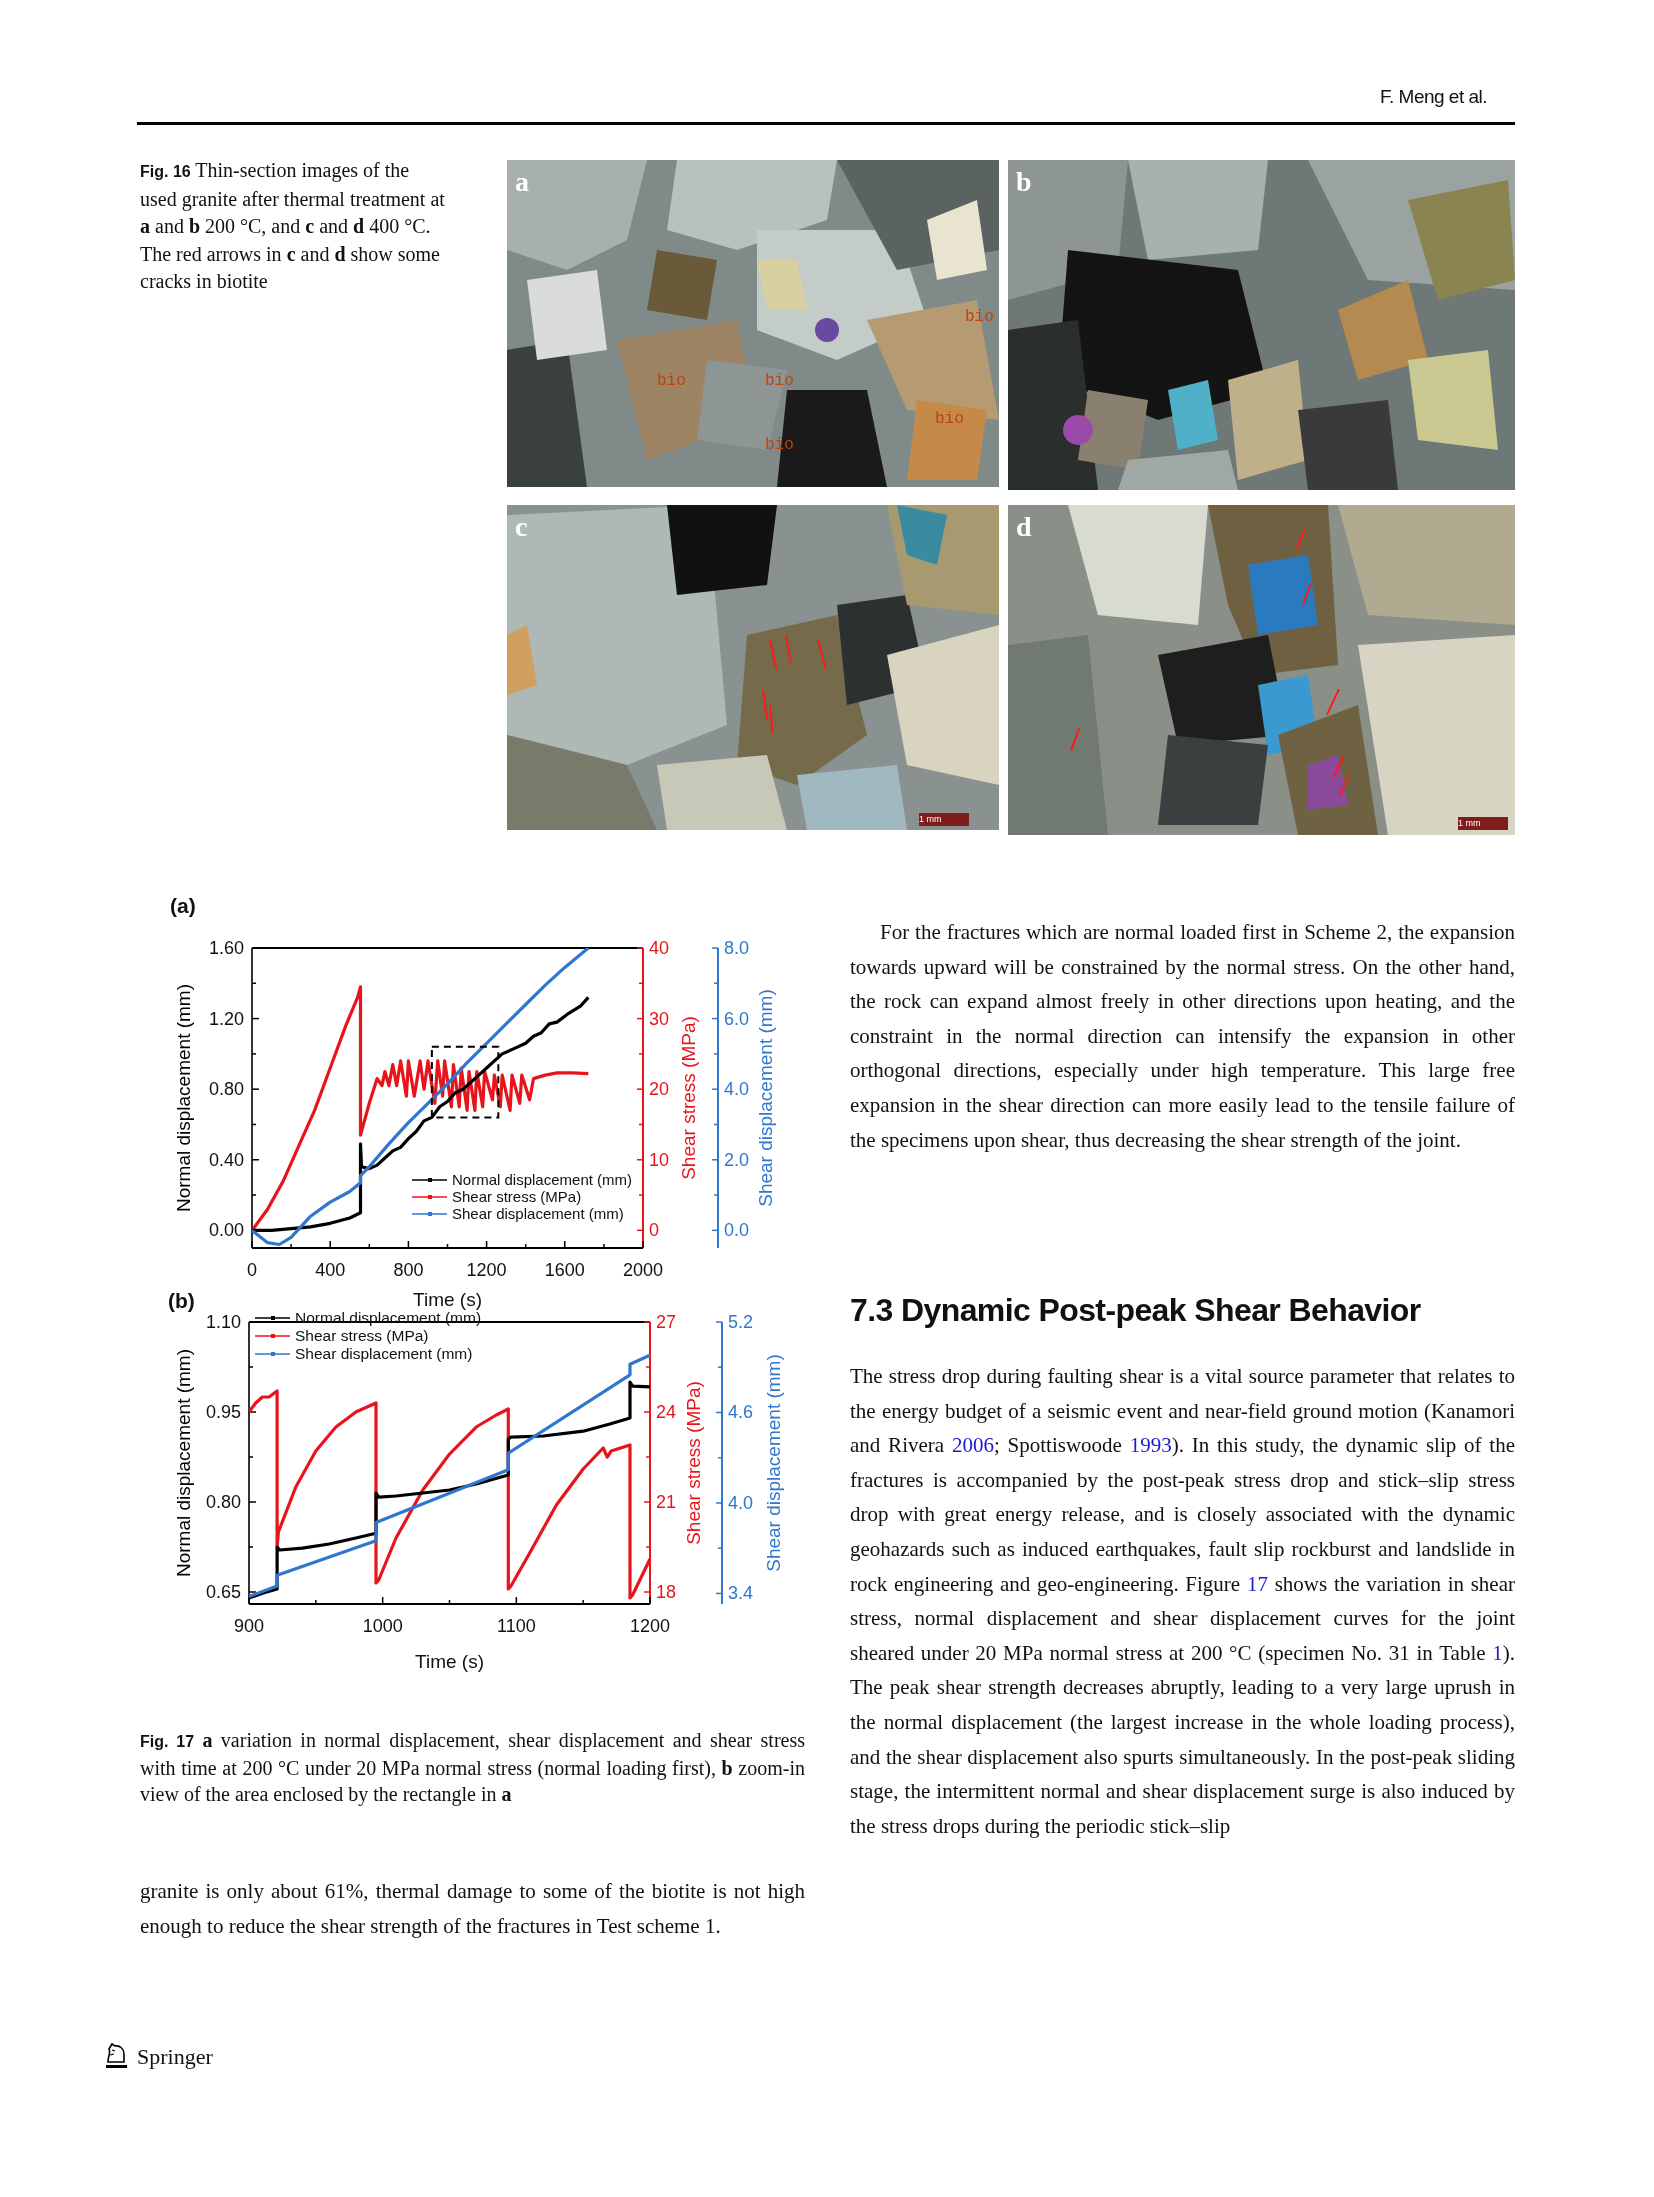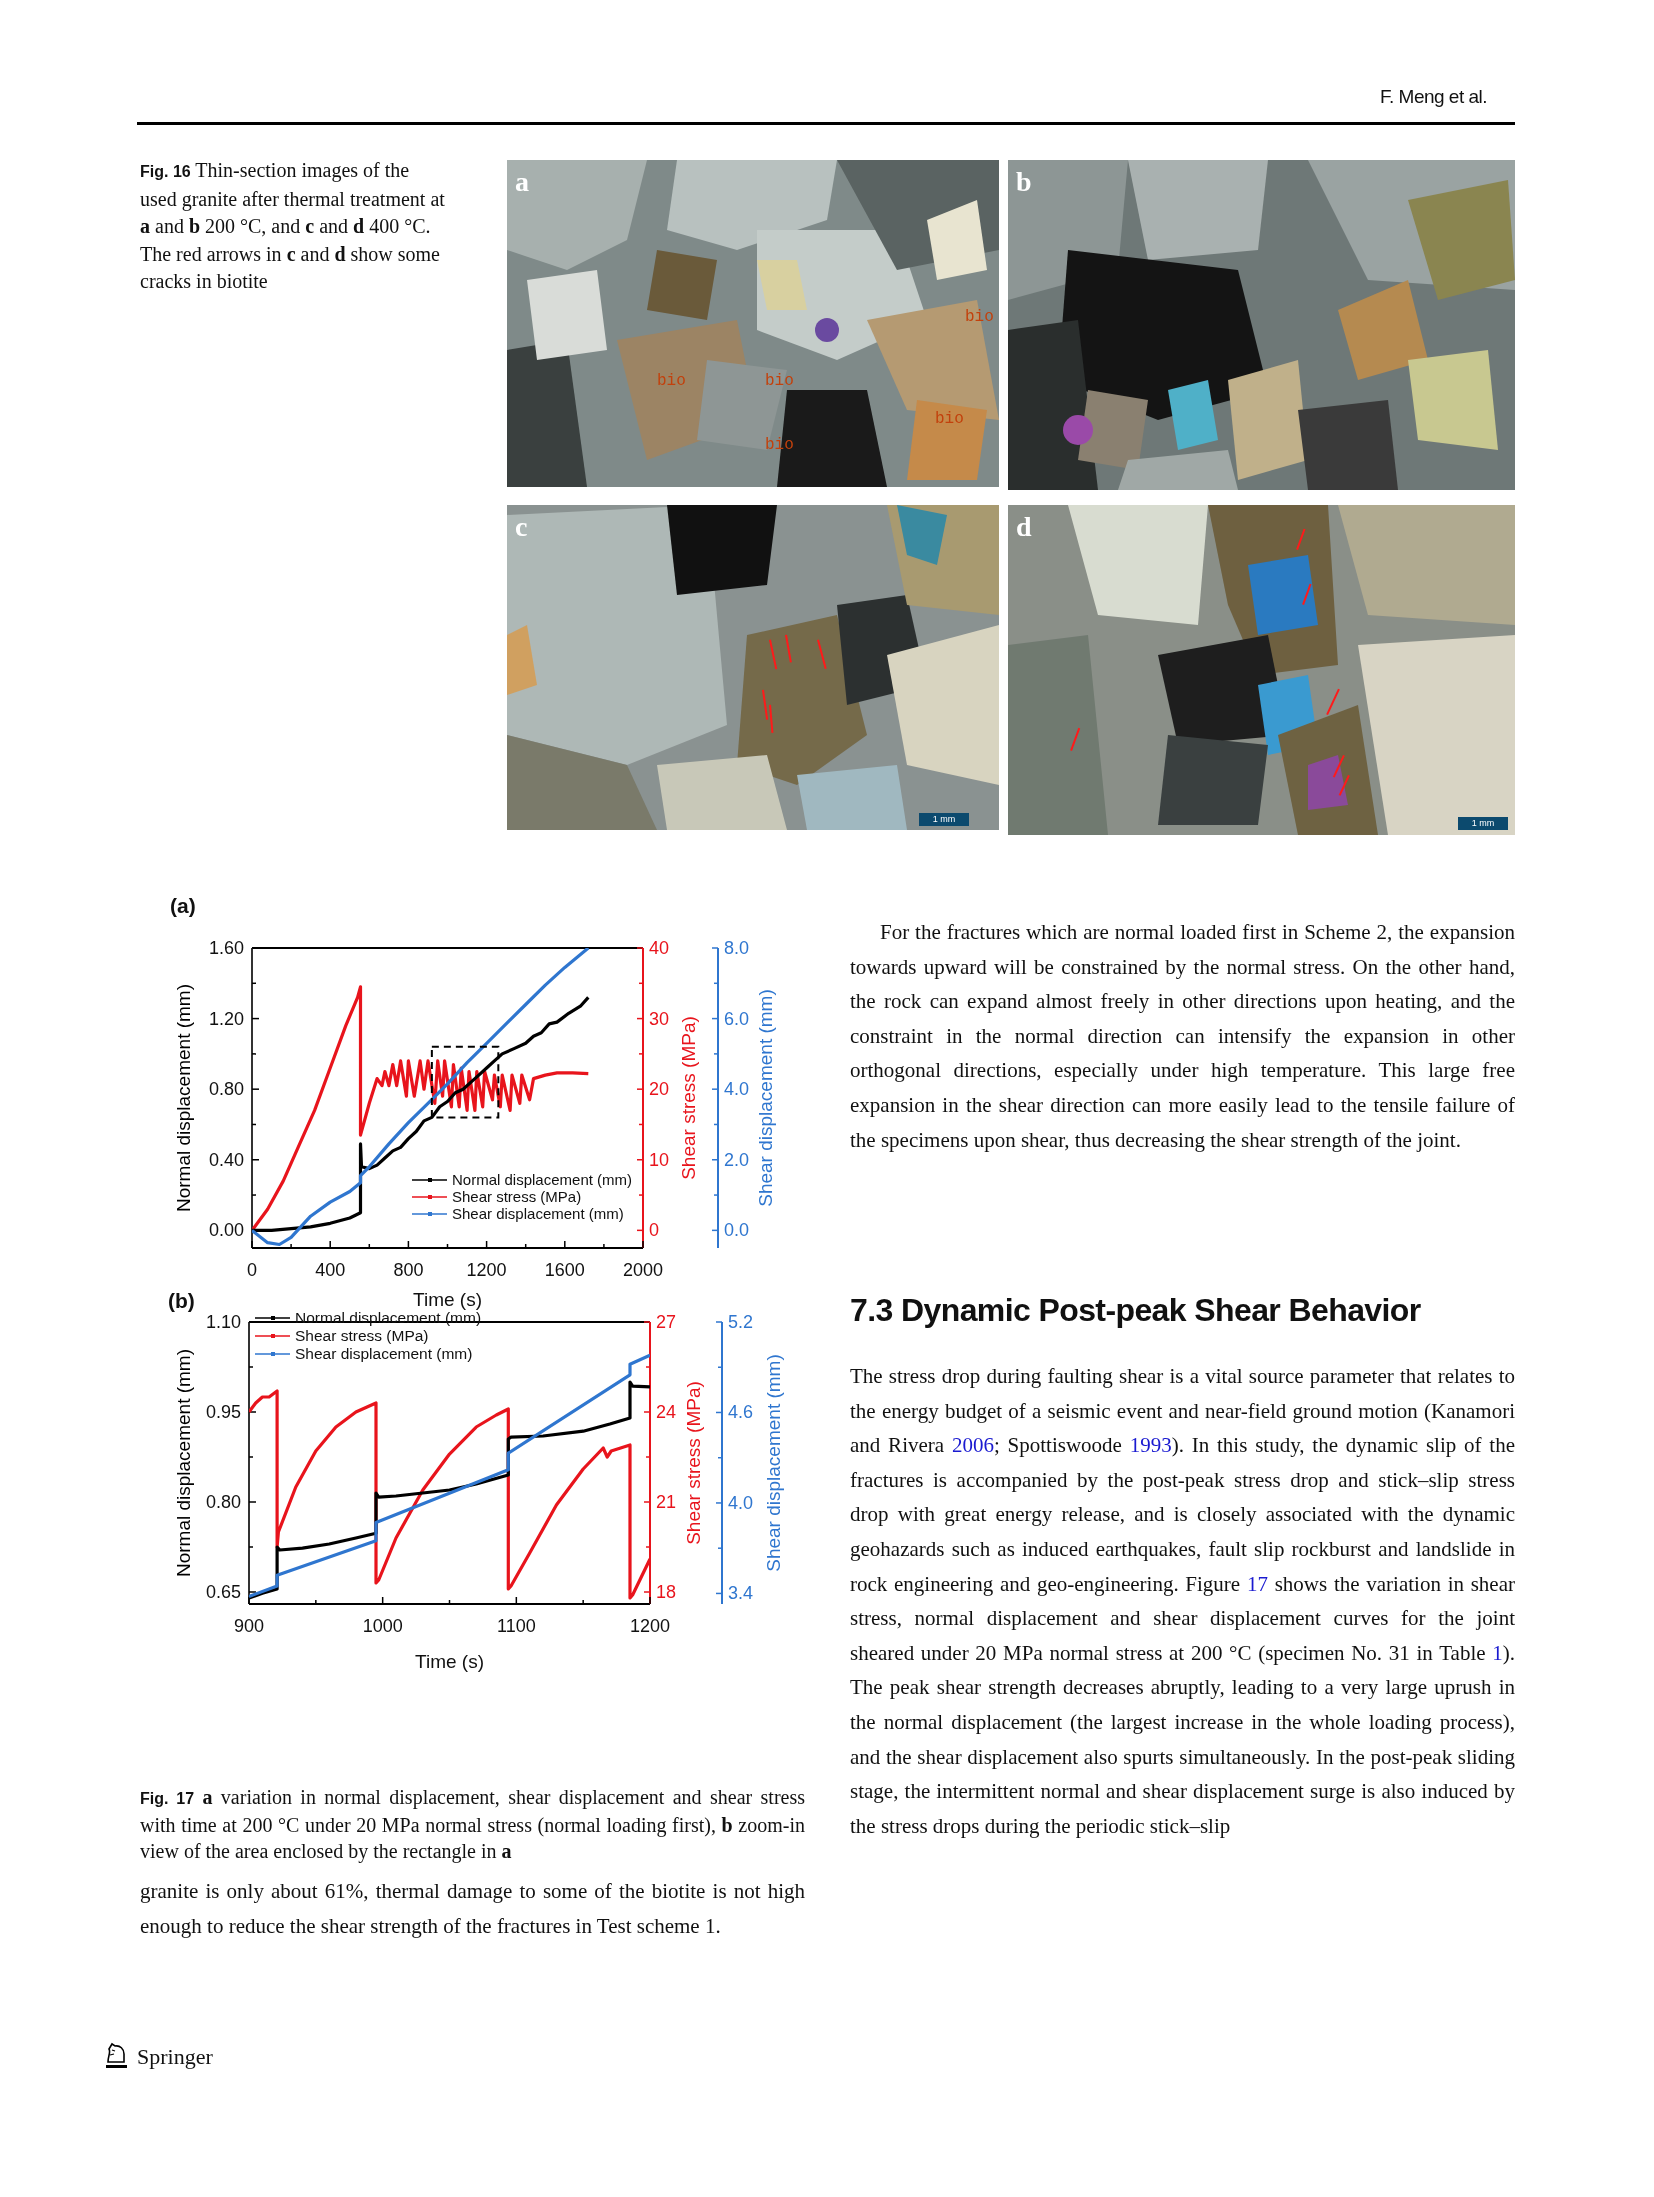--- a/index.html
+++ b/index.html
@@ -5,28 +5,28 @@
   html, body { margin:0; padding:0; background:#fff; }
   body { width:1654px; height:2197px; position:relative; overflow:hidden; font-family:"Liberation Serif", serif; color:#111; }
   .abs { position:absolute; }
   .running-head { left:1380px; top:86px; font-family:"Liberation Sans", sans-serif; font-size:19px; letter-spacing:-0.5px; }
   .head-rule { left:137px; top:122px; width:1378px; height:3px; background:#000; }
   .fig16-caption { left:140px; top:157px; width:310px; font-size:20px; line-height:27.5px; }
   .fig-label { font-family:"Liberation Sans", sans-serif; font-weight:bold; font-size:16px; }
   .photo { position:absolute; overflow:hidden; }
   .photo .panel-letter { position:absolute; left:8px; top:6px; font-family:"Liberation Serif", serif; font-weight:bold; color:#fff; font-size:28px; }
   .photo .bio { position:absolute; color:#c2410c; font-family:Liberation Mono, monospace; font-size:16px; }
-  .photo .scalebar { position:absolute; background:#0c4a6e; color:#fff; font-family:"Liberation Sans", sans-serif; font-size:9px; text-align:center; line-height:13px; height:13px; width:50px; }
+  .photo .scalebar { position:absolute; background:#7f1d1d; color:#fff; font-family:"Liberation Sans", sans-serif; font-size:9px; line-height:13px; height:13px; width:50px; }
   .photo .crack-arrow { position:absolute; width:2px; background:#ff1a1a; transform-origin:top left; }
   .chart-svg { position:absolute; left:0; top:0; }
   .body-text { font-size:21px; line-height:34.6px; text-align:justify; }
   .col-right { left:850px; width:665px; }
   .col-left { left:140px; width:665px; }
   .section-heading { font-family:"Liberation Sans", sans-serif; font-weight:bold; font-size:32px; letter-spacing:-0.6px; }
-  .fig17-caption { left:140px; top:1784px; width:665px; font-size:20px; line-height:26px; text-align:justify; }
+  .fig17-caption { left:140px; top:1727px; width:665px; font-size:20px; line-height:26px; text-align:justify; }
   .ref-link { color:#1a1ad0; }
   .footer { left:103px; top:2040px; font-size:22px; font-family:"Liberation Serif", serif; }
   .footer svg { vertical-align:-6px; margin-right:8px; }
 </style>
 </head>
 <body>
 
 <div class="abs running-head">F. Meng et al.</div>
 <div class="abs head-rule"></div>
 

